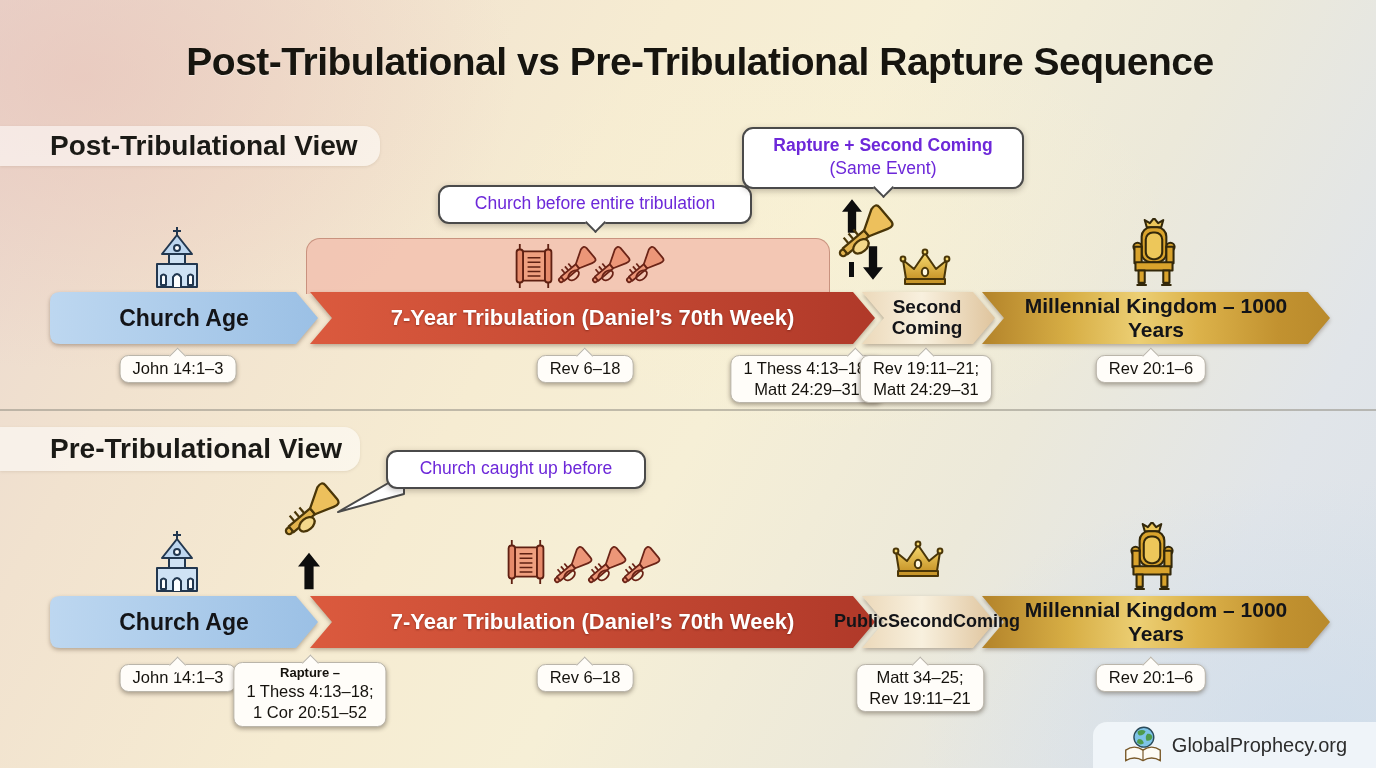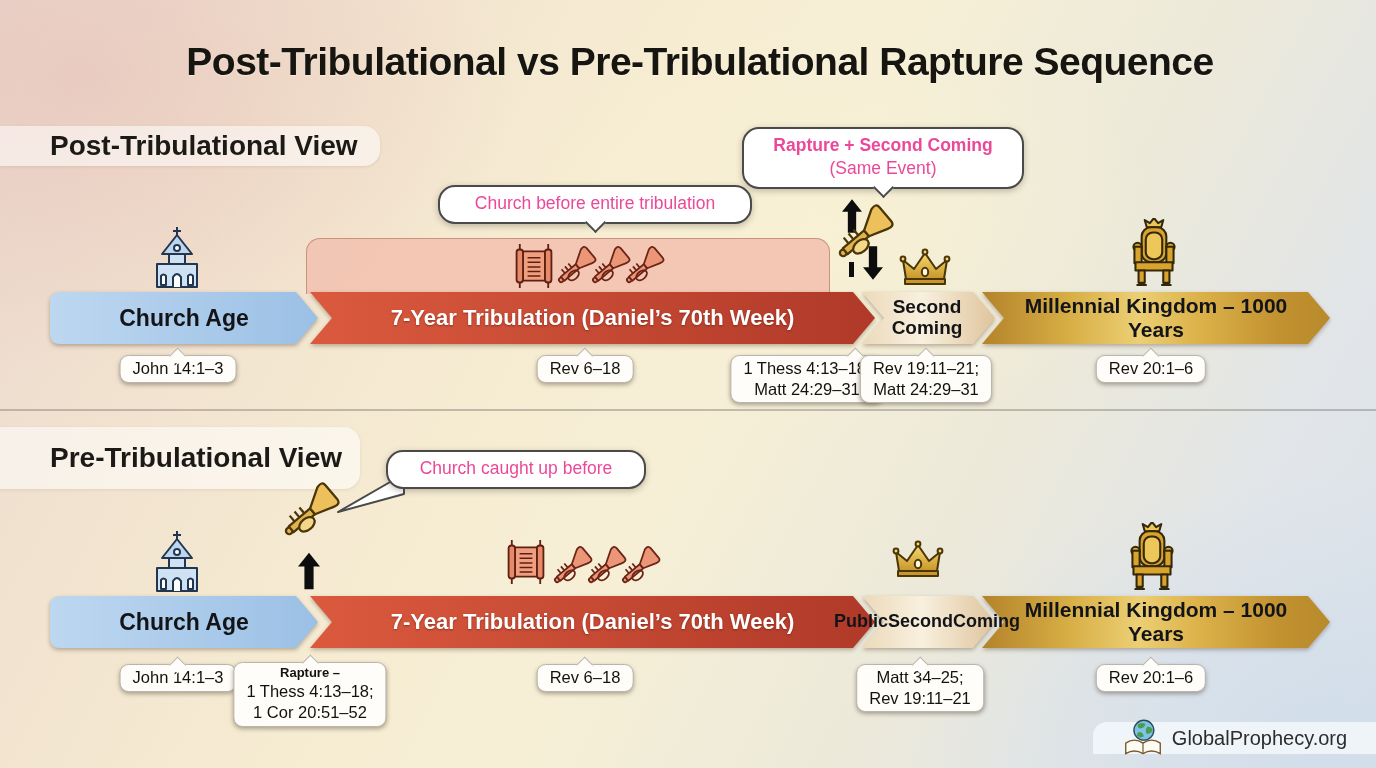--- a/index.html
+++ b/index.html
@@ -36,32 +36,32 @@
     box-shadow:0 2px 4px rgba(80,68,56,.45);padding:2px 12px 3px;font-size:16.5px;font-weight:500;
     text-align:center;line-height:1.25;color:#15120d;white-space:nowrap;
   }
   .badge::before{
     content:'';position:absolute;top:-6px;left:50%;margin-left:-6px;width:11px;height:11px;
     background:#fffdf9;border-left:1px solid #bab5aa;border-top:1px solid #bab5aa;transform:rotate(45deg);
   }
   .badge.ptr-right::before{left:82%;}
   .badge .b-bold{font-weight:700;font-size:13px;}
   .callout{
-    background:#ffffff;border:2px solid #4a4a4a;border-radius:17px;padding:5px 14px 7px;
-    text-align:center;font-size:17.5px;font-weight:500;line-height:1.3;color:#ec4899;
+    background:#ffffff;border:2px solid #4a4a4a;border-radius:11px;padding:5px 14px 7px;
+    text-align:center;font-size:17.5px;font-weight:500;line-height:1.3;color:#6d28d9;
     box-shadow:0 2px 6px rgba(60,50,40,.3);
   }
   .callout::after{
     content:'';position:absolute;bottom:-8.5px;left:50%;margin-left:-7px;width:13px;height:13px;
     background:#fff;border-right:2px solid #4a4a4a;border-bottom:2px solid #4a4a4a;transform:rotate(45deg);
   }
   .callout.no-tail::after{display:none;}
   .callout .c-bold{font-weight:700;}
   .logo-panel{
-    left:1093px;top:722px;width:283px;height:32px;background:rgba(242,247,250,.88);
+    left:1093px;top:722px;width:283px;height:46px;background:rgba(242,247,250,.88);
     border-radius:14px 0 0 0;display:flex;align-items:center;justify-content:center;gap:8px;
   }
   .logo-text{font-size:20px;color:#2d2d2d;font-weight:500;}
   .rot{transform:rotate(-40deg);}
   .rot180{transform:rotate(180deg);}
 </style>
 </head>
 <body>
 
 <div id="stage">
@@ -235,21 +235,21 @@
   <div class="abs badge" style="left:926px;top:355px;">
     <div>Rev 19:11–21;</div>
     <div>Matt 24:29–31</div>
   </div>
   <div class="abs badge" style="left:1151px;top:355px;">
     <span>Rev 20:1–6</span>
   </div>
 
   <div class="abs divider"></div>
 
-  <div class="abs section-heading" style="left:0;top:427px;width:360px;height:62px;">
+  <div class="abs section-heading" style="left:0;top:427px;width:360px;height:44px;">
     <span>Pre-Tribulational View</span>
   </div>
 
   <svg class="abs" style="left:334px;top:468px;" width="72" height="48" viewBox="0 0 72 48">
     <polygon points="70,6 4,44 70,26" fill="#ffffff" stroke="#4a4a4a" stroke-width="2" stroke-linejoin="round"></polygon>
   </svg>
   <div class="abs callout no-tail" style="left:386px;top:450px;width:228px;">
     <div>Church caught up before</div>
   </div>
 

